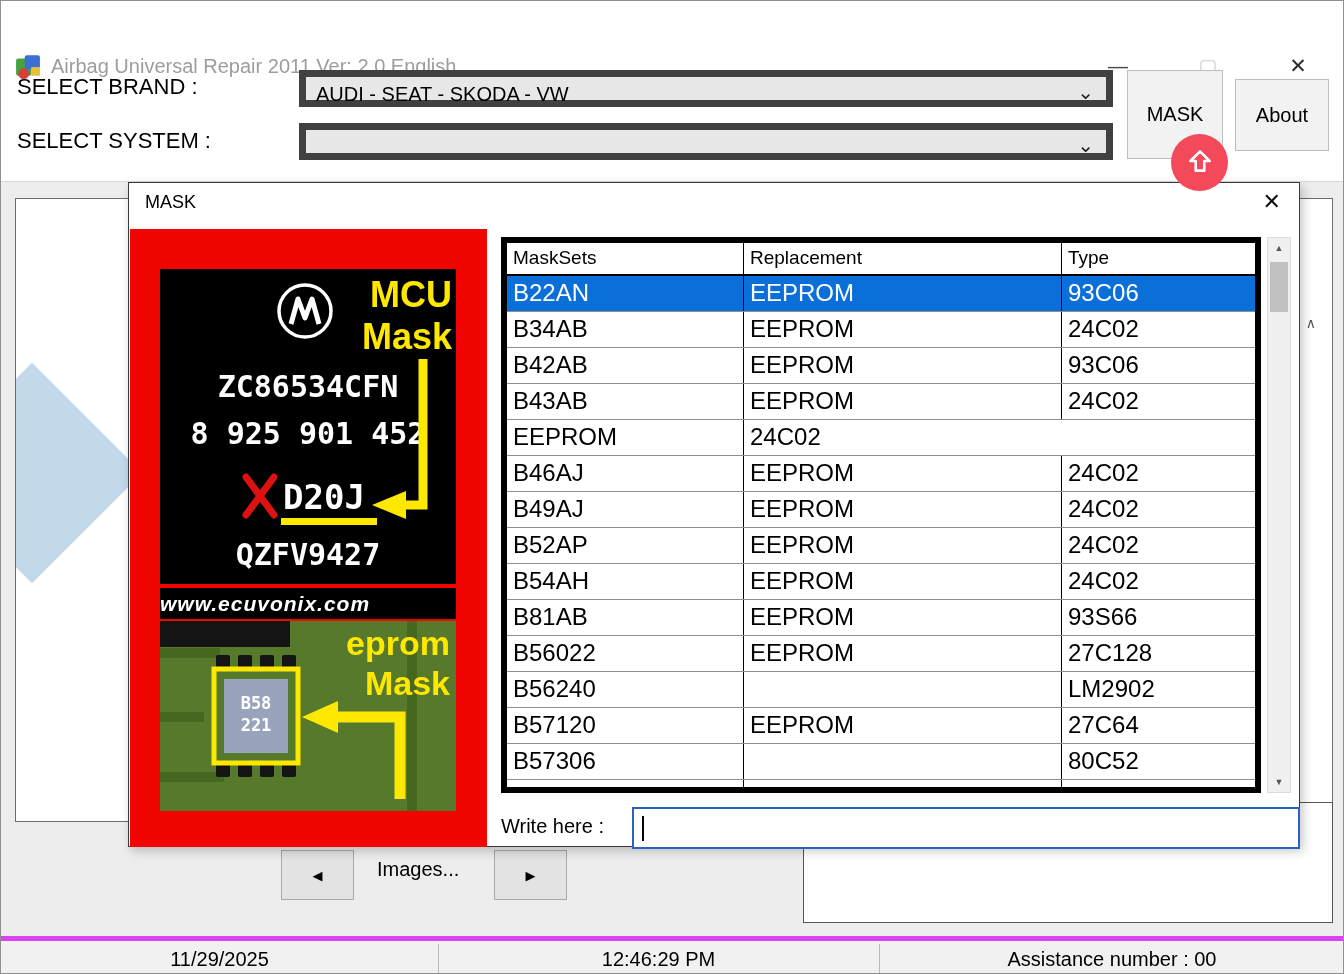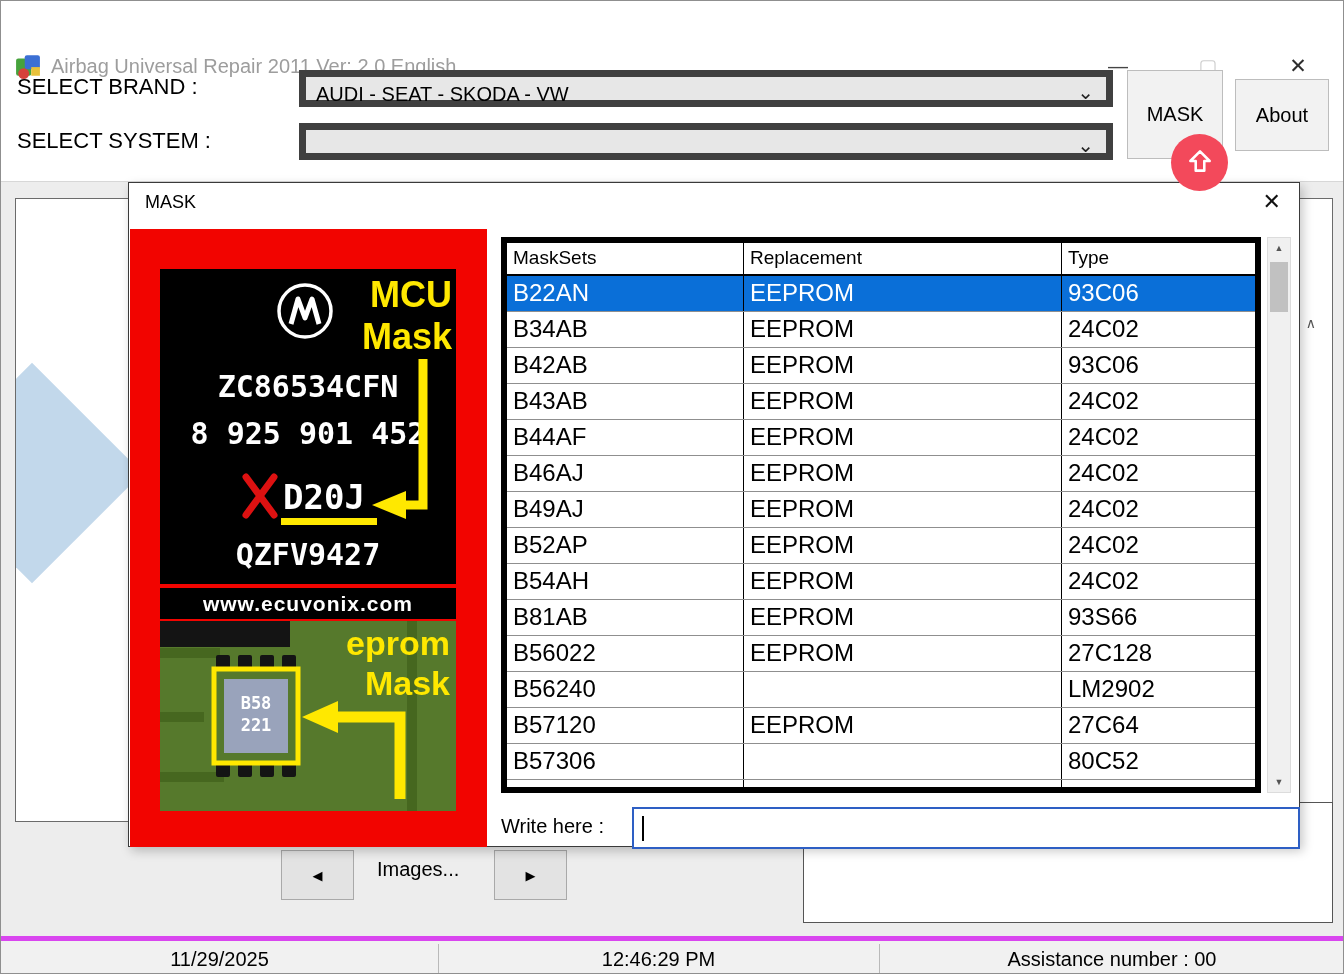--- a/index.html
+++ b/index.html
@@ -35,21 +35,21 @@
   .nav-right{left:493px;top:668px;}
   .images-label{position:absolute;left:376px;top:676px;font-size:20px;}
   
   .dialog{position:absolute;left:127px;top:181px;width:1172px;height:665px;background:#fff;
           border:1px solid #3a3a3a;z-index:20;box-shadow:3px 4px 10px rgba(0,0,0,.22);}
   .dlg-title{position:absolute;left:16px;top:9px;font-size:18px;}
   .dlg-close{position:absolute;right:18px;top:6px;font-size:22px;color:#111;cursor:default;}
   .redpanel{position:absolute;left:1px;top:46px;width:357px;height:618px;background:#f20400;}
   .mcu{position:absolute;left:30px;top:40px;width:296px;height:315px;}
   .site{position:absolute;left:30px;top:359px;width:296px;height:31px;background:#000;color:#fff;
-        font-size:21px;font-weight:bold;text-align:center;line-height:31px;letter-spacing:1px;}
+        font-size:21px;font-weight:bold;text-align:left;line-height:31px;letter-spacing:1px;font-style:italic;}
   .eprom{position:absolute;left:30px;top:392px;width:296px;height:190px;}
   
   .tbl{position:absolute;left:372px;top:54px;width:760px;height:556px;border:6px solid #000000;background:#fff;overflow:hidden;}
   .thead{display:grid;grid-template-columns:236px 318px 204px;height:33px;border-bottom:2px solid #000;}
   .thead div{font-size:19px;line-height:30px;padding-left:6px;}
   .thead div + div{border-left:1px solid #000;}
   .trow{display:grid;grid-template-columns:236px 318px 204px;height:36px;border-bottom:1px solid #8f8f8f;}
   .tcell{font-size:24px;line-height:34px;padding-left:6px;overflow:hidden;white-space:nowrap;}
   .tcell + .tcell{border-left:1px solid #000;}
   .trow.selected{background:#0a6fd8;color:#fff;}
@@ -204,21 +204,20 @@
           <div class="tcell">B42AB</div>
           <div class="tcell">EEPROM</div>
           <div class="tcell">93C06</div>
         </div>
         <div class="trow">
           <div class="tcell">B43AB</div>
           <div class="tcell">EEPROM</div>
           <div class="tcell">24C02</div>
         </div>
         <div class="trow">
-          <div class="tcell">B44AF</div>
           <div class="tcell">EEPROM</div>
           <div class="tcell">24C02</div>
         </div>
         <div class="trow">
           <div class="tcell">B46AJ</div>
           <div class="tcell">EEPROM</div>
           <div class="tcell">24C02</div>
         </div>
         <div class="trow">
           <div class="tcell">B49AJ</div>

